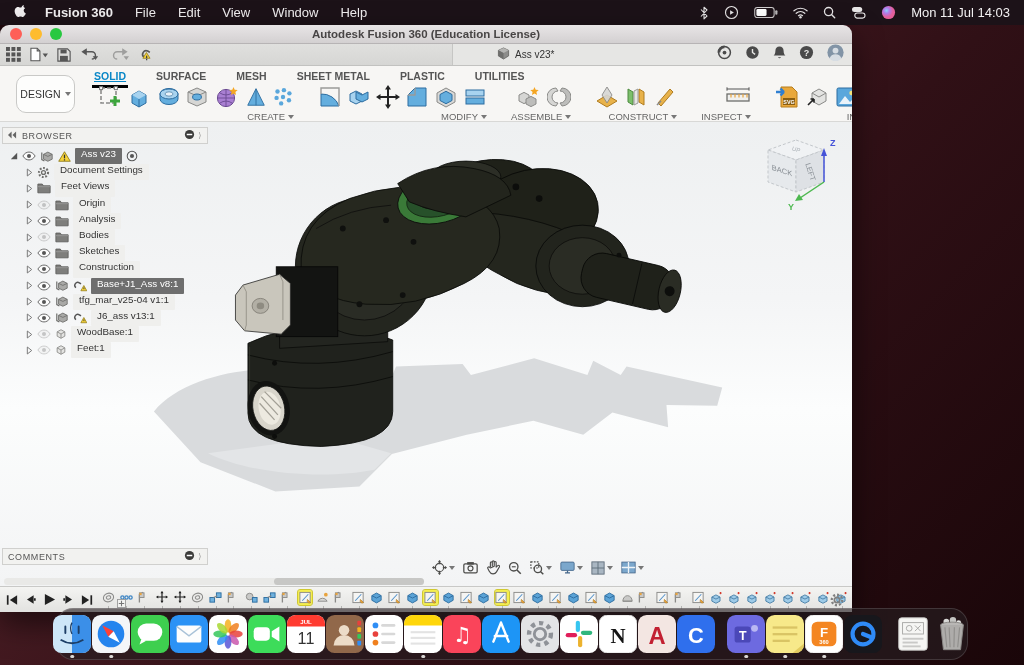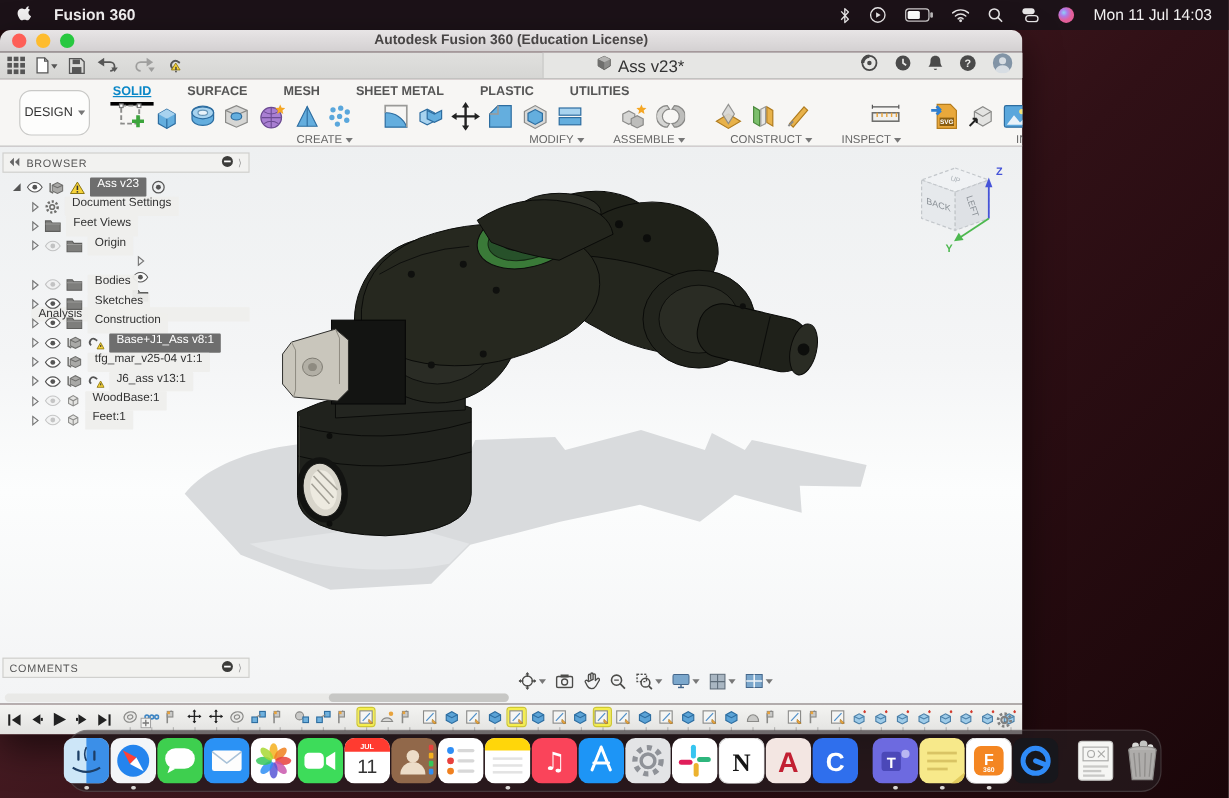--- a/index.html
+++ b/index.html
@@ -21,21 +21,21 @@
   #titlebar { height:19px; background:linear-gradient(#e8e5e6,#d3d0d1); border-bottom:1px solid #b7b4b5; position:relative; display:flex; align-items:center; }
   .lights { display:flex; gap:8px; margin-left:10px; }
   .light { width:12px; height:12px; border-radius:50%; }
   #win-title { position:absolute; left:0; right:0; text-align:center; font-size:11.5px; font-weight:bold; color:#484545; }
 
   
   #qatrow { height:22px; background:linear-gradient(#e0e0de,#d6d6d4); border-bottom:1px solid #c2c2c0; position:relative; display:flex; align-items:center; }
   #qat-icons { display:flex; align-items:center; gap:9px; padding-left:6px; }
   #qat-icons .qi { display:flex; align-items:center; height:18px; }
   #doc-tab { position:absolute; left:452px; width:420px; top:0; bottom:0; background:#e6e6e4; border-left:1px solid #c6c6c4; border-right:1px solid #c6c6c4; display:flex; align-items:center; padding:0 6px 0 44px; }
-  #doc-tab .label { font-size:14px; color:#333; margin-left:5px; }
+  #doc-tab .label { font-size:10px; color:#333; margin-left:5px; }
   #doc-tab .close { margin-left:auto; width:14px; height:14px; display:flex; align-items:center; justify-content:center; color:#666; }
   #tab-add { position:absolute; left:880px; top:3px; width:17px; height:16px; background:#c9c9c7; border-radius:3px; display:flex; align-items:center; justify-content:center; color:#555; }
   #tab-right-icons { position:absolute; right:8px; top:0; bottom:0; display:flex; align-items:center; gap:13px; }
 
   
   #ribbon { height:56px; background:#f7f6f4; border-bottom:1px solid #d8d8d6; position:relative; }
   #design-btn { position:absolute; left:16px; top:9px; width:59px; height:38px; background:#fdfdfc; border:1px solid #c9c9c7; border-radius:10px; display:flex; align-items:center; justify-content:center; font-size:10.5px; color:#333; gap:4px; }
   #ribbon-tabs { position:absolute; left:92px; top:2px; display:flex; gap:26px; font-size:10.5px; font-weight:bold; color:#555; }
   #ribbon-tabs .rtab { padding:2px 2px 3px; }
   #ribbon-tabs .rtab.active { color:#0a87c7; border-bottom:3px solid #000000;text-decoration:underline; }
@@ -94,20 +94,27 @@
 
 <div id="desktop">
 
   <div id="menubar">
     <span class="apple">
       <svg viewBox="0 0 16 16">
           <path fill="#f2f0f1" d="M10.2 1.6c.1.8-.3 1.6-.8 2.1-.5.6-1.4 1-2.1.9-.1-.8.3-1.6.8-2.1.5-.5 1.4-.9 2.1-.9zM12.6 12.1c-.4.9-.6 1.3-1.1 2-.7 1-1.7 2.3-2.9 2.3-1.1 0-1.4-.7-2.8-.7s-1.8.7-2.8.7C1.8 16.4.9 15.3.2 14.2c-2-2.9-2.2-6.3-1-8.1C.1 4.8 1.4 4 2.6 4c1.2 0 2 .7 3 .7 1 0 1.6-.7 3-.7 1.1 0 2.2.6 3 1.6-2.6 1.4-2.2 5.1 1 6.5z" transform="translate(2 -1.2) scale(.85)"></path>
         </svg>
     </span>
     <span class="appname">Fusion 360</span>
+    <span id="menu-items">
+        <span>File</span>
+        <span>Edit</span>
+        <span>View</span>
+        <span>Window</span>
+        <span>Help</span>
+      </span>
     <div id="mb-right">
       <span id="mb-status" style="display:flex;gap:15px;align-items:center;">
           <span class="sic">
             <svg width="10" height="14" viewBox="0 0 10 14" xmlns="http://www.w3.org/2000/svg">
               <path d="M2 3.5L8 10 5 12.8V1.2L8 4 2 10.5" stroke="#e8e6e7" stroke-width="1.1" fill="none" stroke-linejoin="round"></path>
             </svg>
           </span>
           <span class="sic">
             <svg width="15" height="15" viewBox="0 0 16 16" xmlns="http://www.w3.org/2000/svg">
               <circle cx="8" cy="8" r="6.4" fill="none" stroke="#e8e6e7" stroke-width="1.2"></circle>
@@ -670,21 +677,21 @@
                 </svg>
               </span>
               <span class="cell">
                 <svg width="14" height="12" viewBox="0 0 16 13" xmlns="http://www.w3.org/2000/svg">
                   <path d="M1 2h5l1.5 2H15v8H1z" fill="#7e7e7c" stroke="#5e5e5c"></path>
                   <path d="M1 5h14" stroke="#9a9a98"></path>
                 </svg>
               </span>
               <span class="lbl">Origin</span>
             </div>
-            <div class="brow" style="padding-left: 24px; flex-direction: column;">
+            <div class="brow" style="padding-left: 24px;">
               <span class="cell">
                 <svg width="7" height="9" viewBox="0 0 8 10" xmlns="http://www.w3.org/2000/svg">
                   <path d="M1.5 1l5 4-5 4z" fill="none" stroke="#777" stroke-width="1.1"></path>
                 </svg>
               </span>
               <span class="cell">
                 <svg width="14" height="10" viewBox="0 0 16 11" xmlns="http://www.w3.org/2000/svg">
                   <path d="M1 5.5C3 2.3 5.4 1 8 1s5 1.3 7 4.5C13 8.7 10.6 10 8 10S3 8.7 1 5.5z" fill="#fdfdfd" stroke="#555"></path>
                   <circle cx="8" cy="5.5" r="2.3" fill="#555"></circle>
                 </svg>

